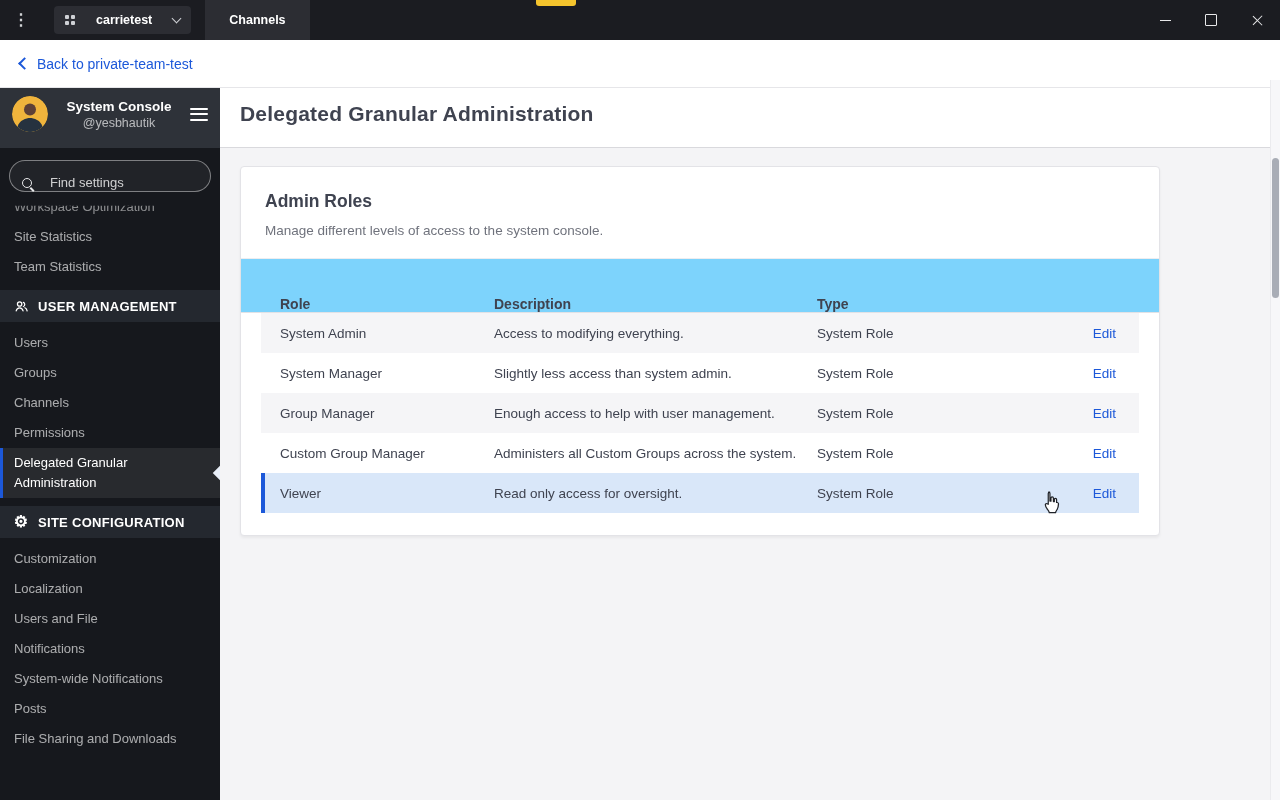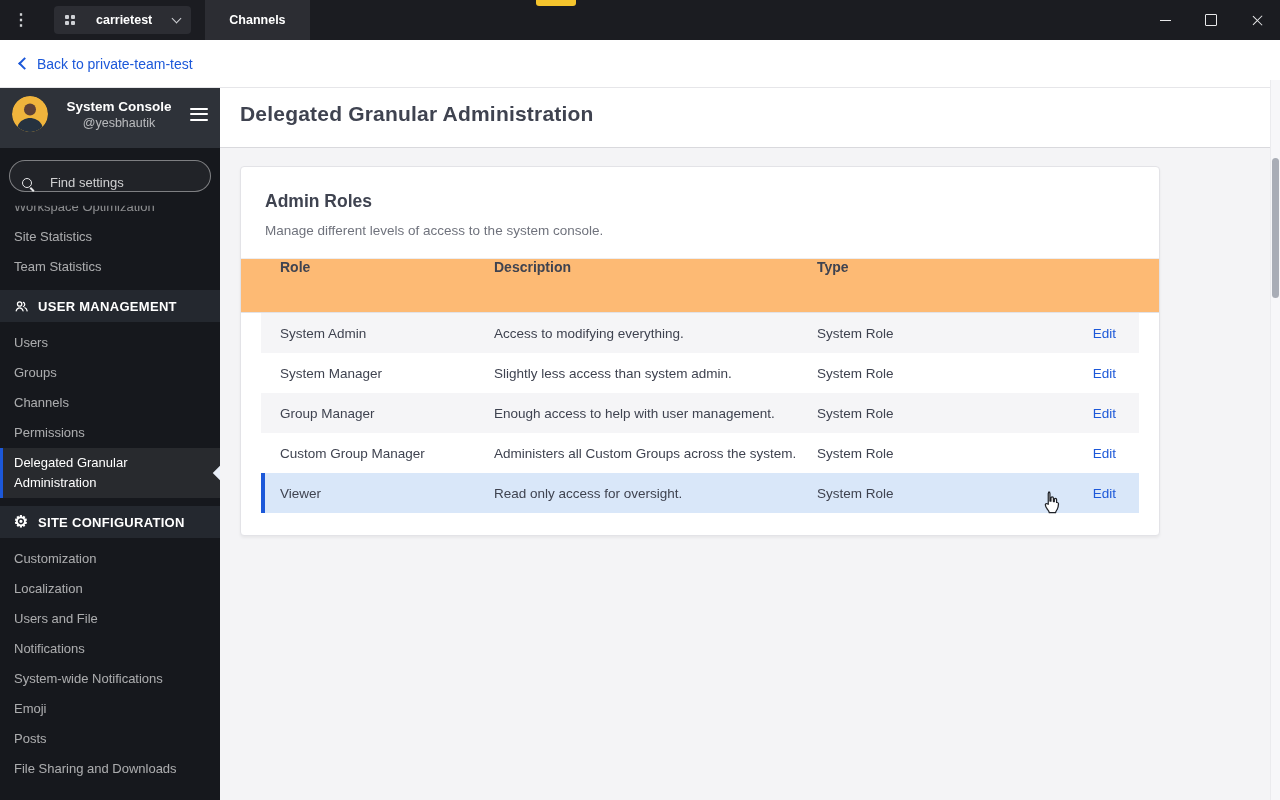--- a/index.html
+++ b/index.html
@@ -55,21 +55,21 @@
   .gear-glyph{font-size:16px;line-height:16px;color:#fff;}
   
   .main{position:absolute;left:220px;top:80px;right:0;bottom:0;background:var(--content-bg,#f4f4f6);}
   .main-header{height:68px;background:#fff;border-bottom:1px solid #d9d9dd;display:flex;align-items:center;padding:0 20px;box-sizing:border-box;}
   .page-title{font-size:21px;font-weight:700;color:var(--text-dark,#3f4350);margin:0;letter-spacing:.2px;}
   .content{padding:18px 20px;}
   .card{background:#fff;border:1px solid #e3e3e7;border-radius:4px;box-shadow:0 2px 3px rgba(0,0,0,.05);width:920px;box-sizing:border-box;}
   .card-head{padding:24px 24px 20px;}
   .card-title{margin:0;font-size:17.5px;font-weight:600;color:var(--text-dark,#3f4350);}
   .card-sub{margin:11px 0 0;font-size:13.5px;color:rgba(63,67,80,.75);}
-  .thead{display:flex;align-items:flex-start;height:55px;background:#fdba74;border-top:1px solid #ededf0;border-bottom:1px solid #e2e2e6;font-weight:700;font-size:14px;color:var(--text-dark,#3f4350);box-sizing:border-box;}
+  .thead{display:flex;align-items:flex-end;height:55px;background:#7dd3fc;border-top:1px solid #ededf0;border-bottom:1px solid #e2e2e6;font-weight:700;font-size:14px;color:var(--text-dark,#3f4350);box-sizing:border-box;}
   .hcell{box-sizing:border-box;}
   .h-role{width:253px;padding-left:39px;}
   .h-desc{width:323px;}
   .h-type{flex:1;}
   .tbody{margin:0 20px 22px;}
   .trow{display:flex;align-items:center;height:40px;font-size:13.5px;color:var(--text-dark,#3f4350);cursor:pointer;}
   .trow:nth-child(odd){background:#f5f5f7;}
   .trow.highlight{background:var(--highlight-row,#d9e7f9);box-shadow:inset 4px 0 0 var(--accent,#1c58d9);}
   .cell{box-sizing:border-box;}
   .c-role{width:233px;padding-left:19px;}
@@ -175,21 +175,20 @@
     <div class="side-band">
       <span class="band-icon gear-glyph">⚙</span>
       <span>SITE CONFIGURATION</span>
     </div>
     <div class="side-list">
         <div class="side-item"><span>Customization</span></div>
         <div class="side-item"><span>Localization</span></div>
         <div class="side-item"><span>Users and File</span></div>
         <div class="side-item"><span>Notifications</span></div>
         <div class="side-item"><span>System-wide Notifications</span></div>
-        <div class="side-item"><span>Emoji</span></div>
         <div class="side-item"><span>Posts</span></div>
         <div class="side-item"><span>File Sharing and Downloads</span></div>
       </div>
   </div>
 </div>
 
 <div class="main">
   <div class="main-header">
     <h1 class="page-title">Delegated Granular Administration</h1>
   </div>

